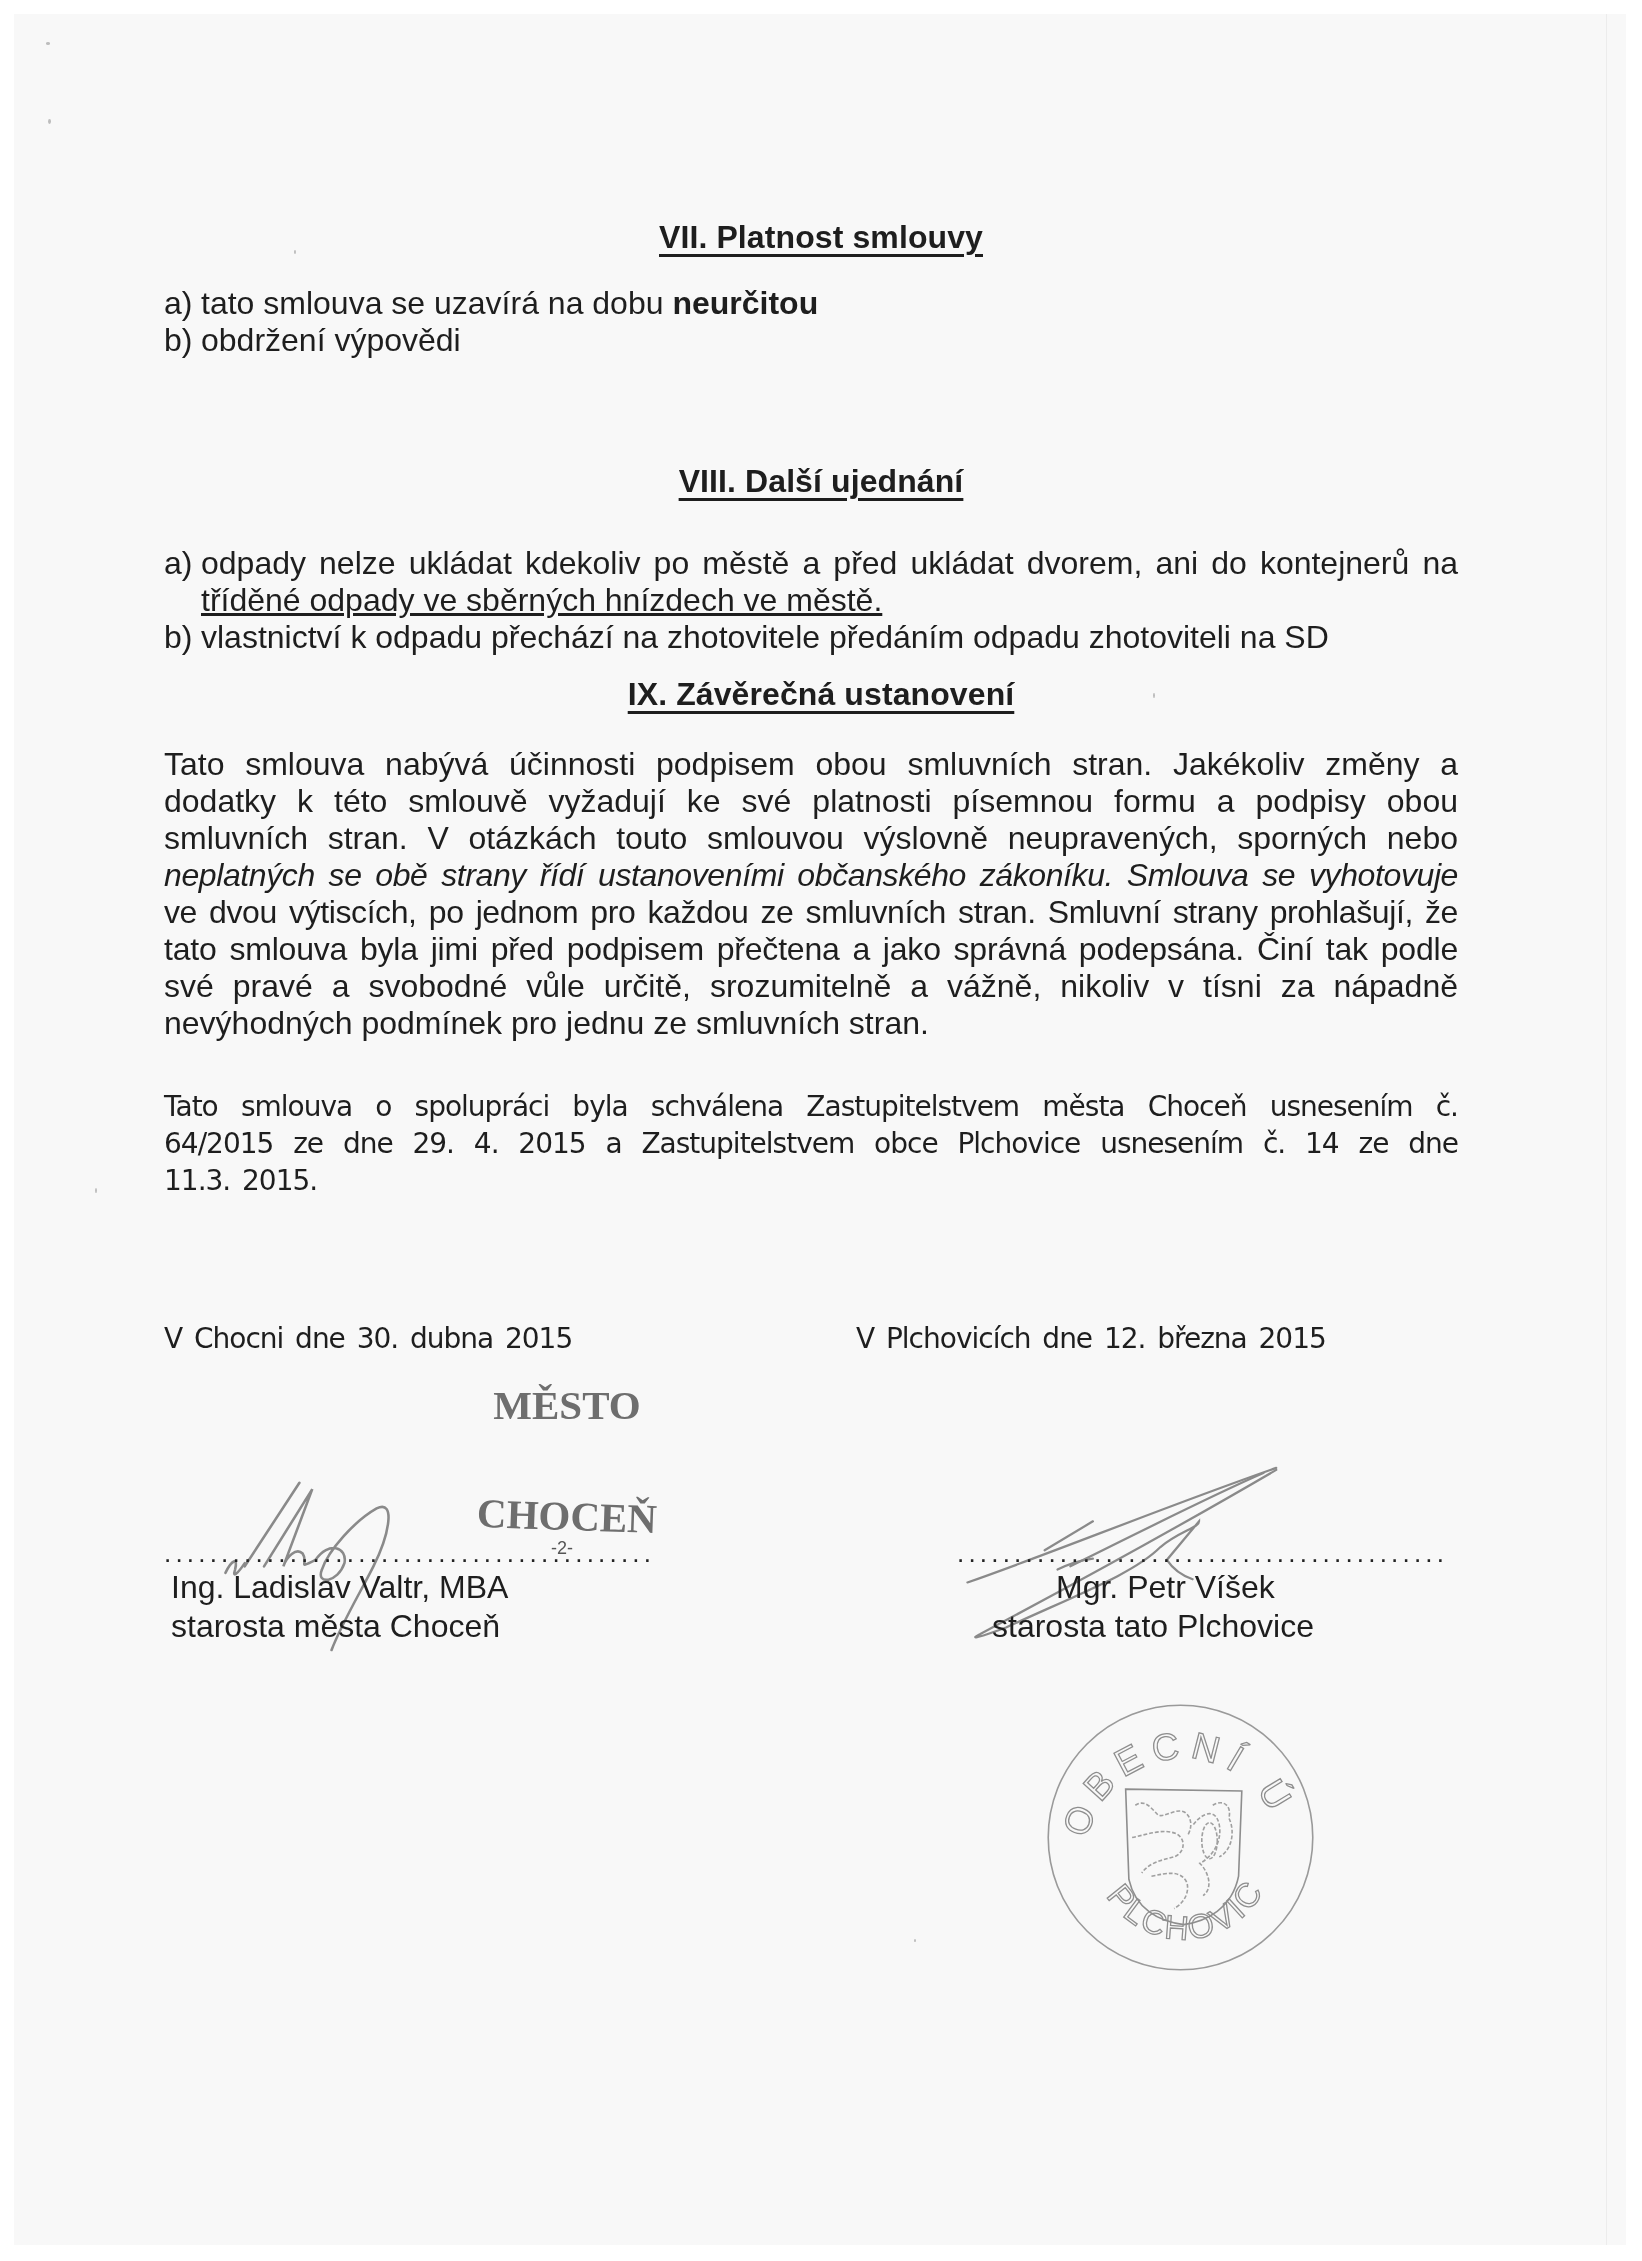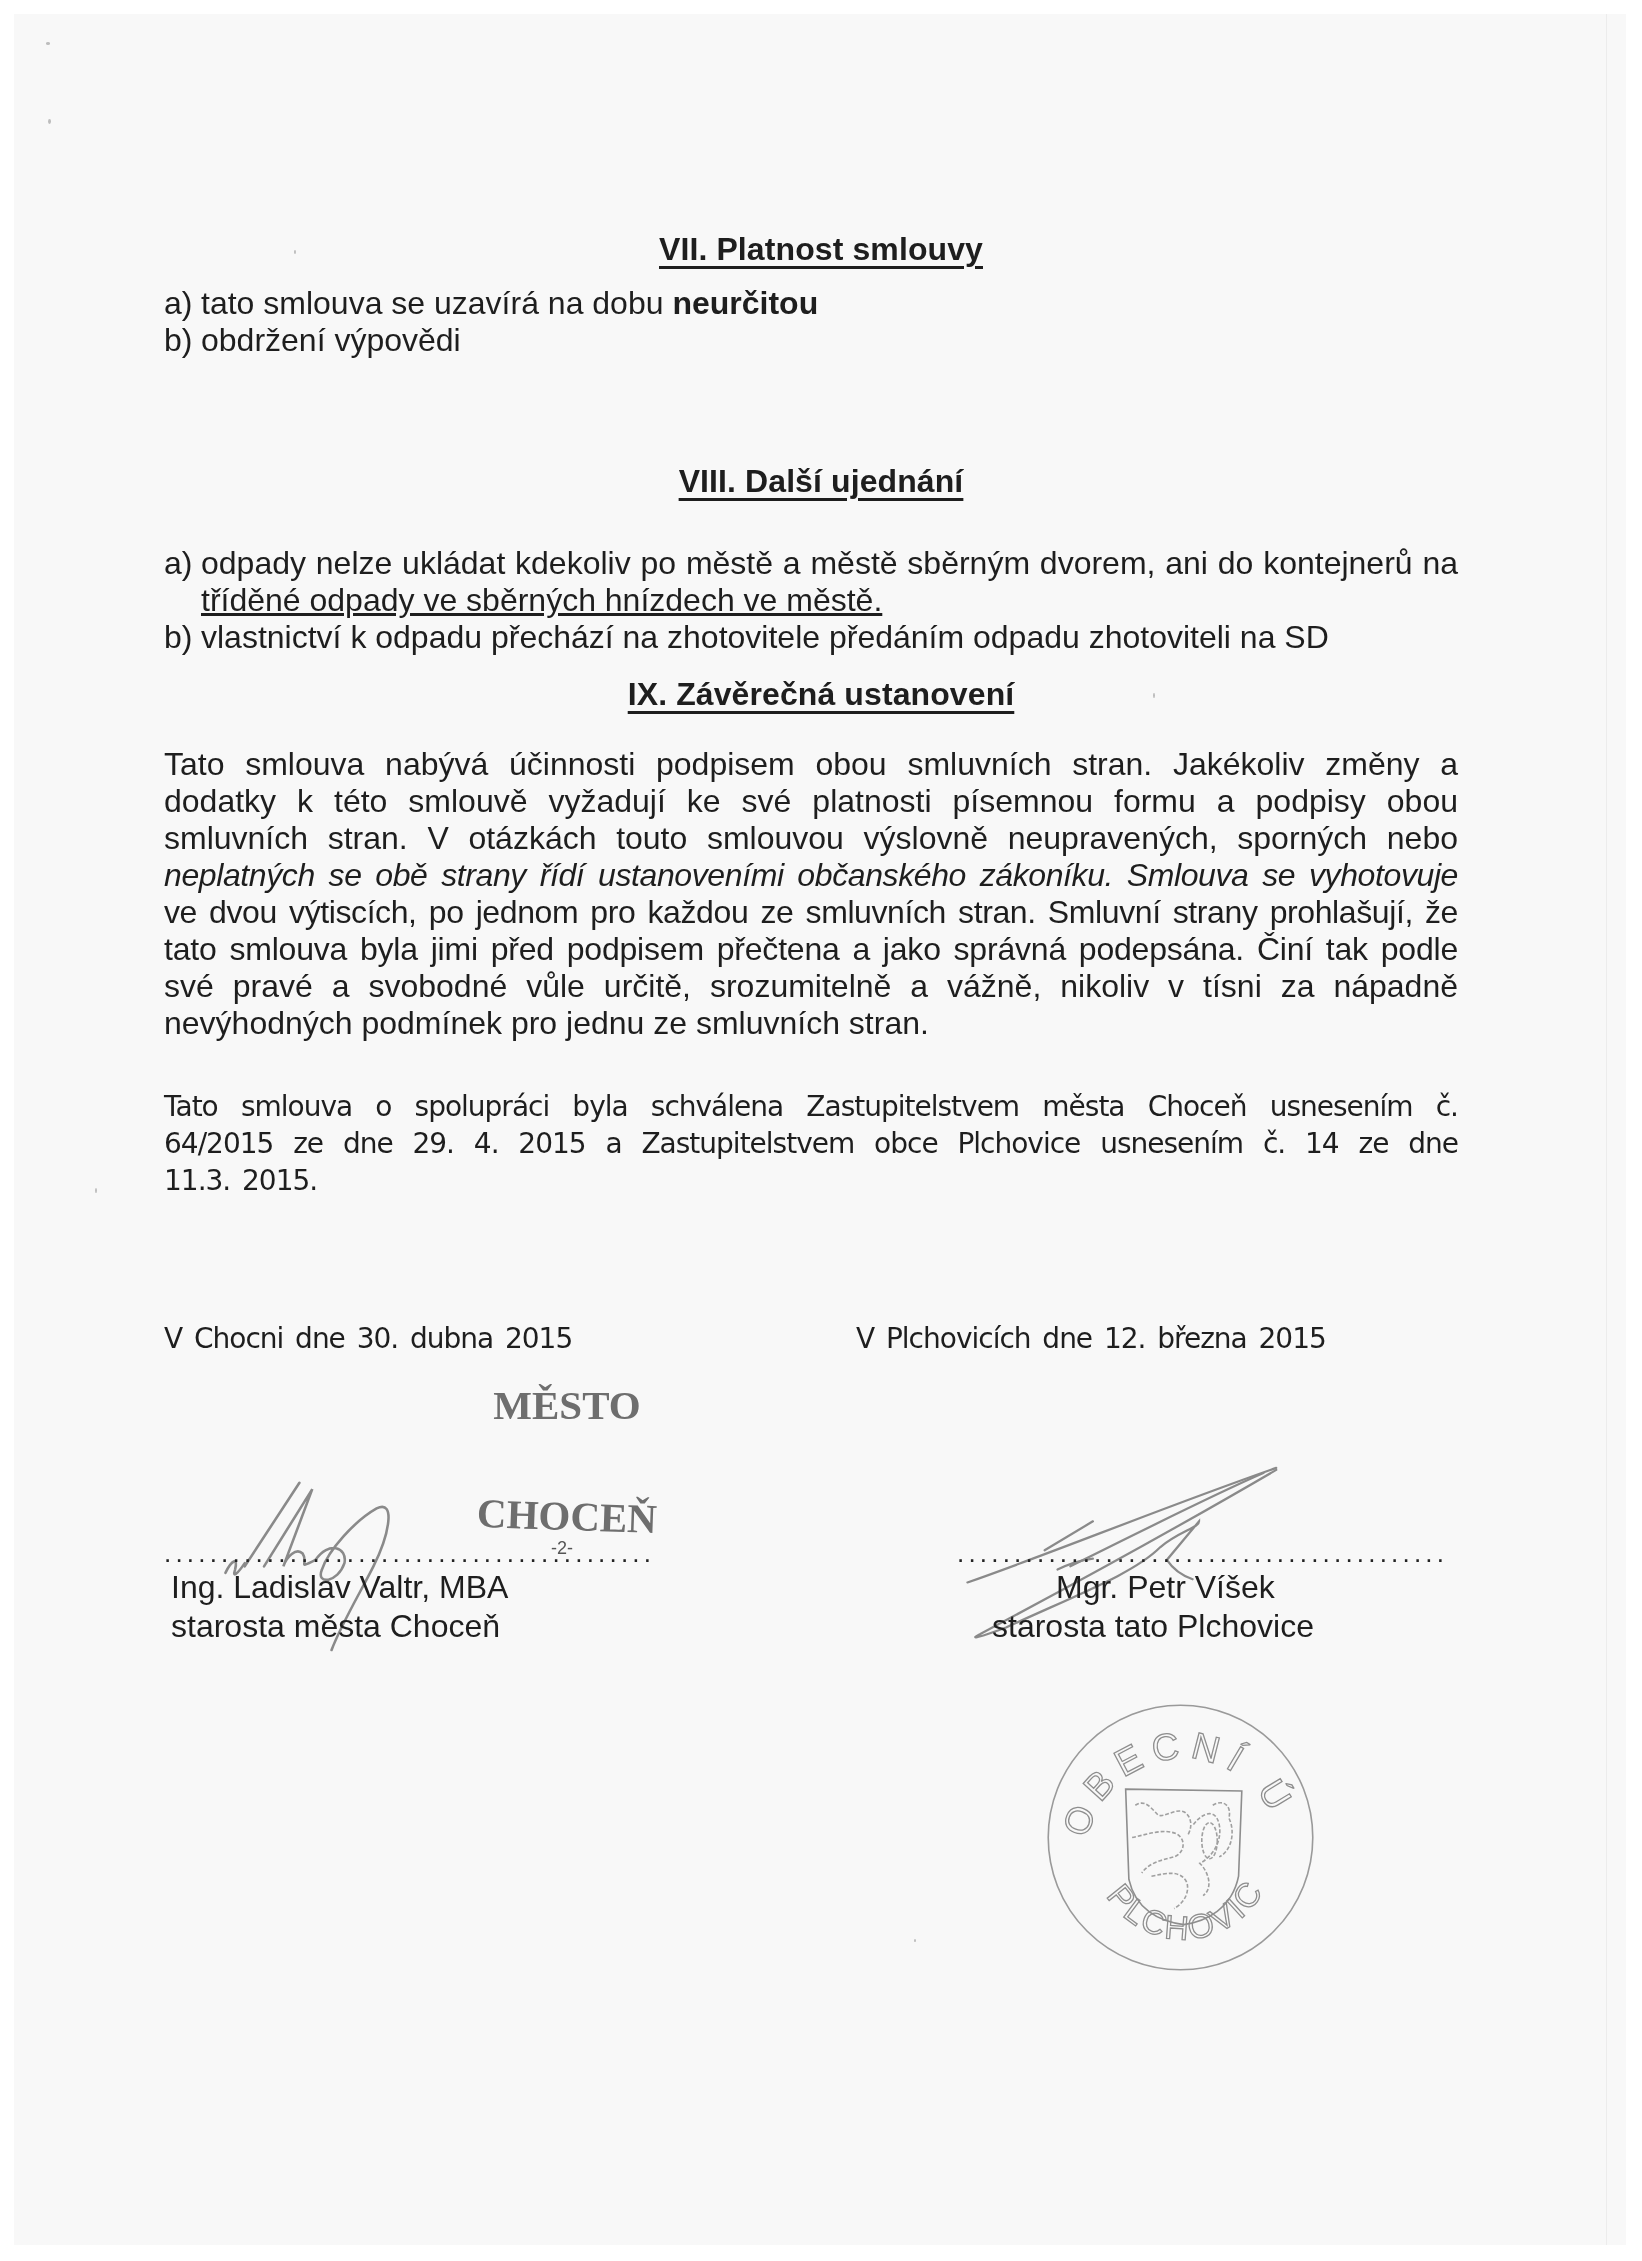--- a/index.html
+++ b/index.html
@@ -29,41 +29,41 @@
   .signature { position:absolute; }
   .round-stamp { position:absolute; }
   .speck { position:absolute; background:#bdbdbd; border-radius:50%; }
 </style>
 </head>
 <body>
 
 <div class="paper"></div>
 <div class="edge-line"></div>
 
-<div class="heading" style="top:219px;margin-top:12px;">
+<div class="heading" style="top:219px;">
   <span>VII. Platnost smlouvy</span>
 </div>
 <div class="text" style="top:285px;">
   <div class="item">
     <span class="lbl">a)</span>
     <span>tato smlouva se uzavírá na dobu </span><b>neurčitou</b>
   </div>
   <div class="item">
     <span class="lbl">b)</span>
     <span style="display:block;">obdržení výpovědi</span>
   </div>
 </div>
 
 <div class="heading" style="top:463px;">
   <span>VIII. Další ujednání</span>
 </div>
 <div class="text" style="top:545px;">
   <div class="item">
     <span class="lbl">a)</span>
-    <span class="just-line">odpady nelze ukládat kdekoliv po městě a městě sběrným dvorem, ani do kontejnerů na</span>
+    <span class="just-line">odpady nelze ukládat kdekoliv po městě a před ukládat dvorem, ani do kontejnerů na</span>
     <span style="display:block;text-decoration:underline;">tříděné odpady ve sběrných hnízdech ve městě.</span>
   </div>
   <div class="item">
     <span class="lbl">b)</span>
     <span>vlastnictví k odpadu přechází na zhotovitele předáním odpadu zhotoviteli na SD</span>
   </div>
 </div>
 
 <div class="heading" style="top:676px;">
   <span>IX. Závěrečná ustanovení</span>

